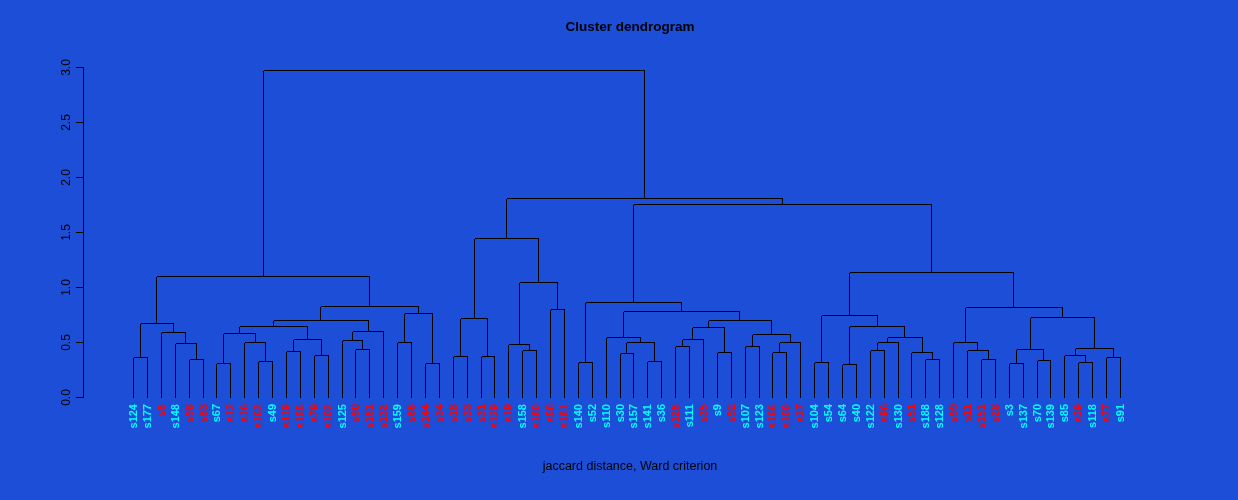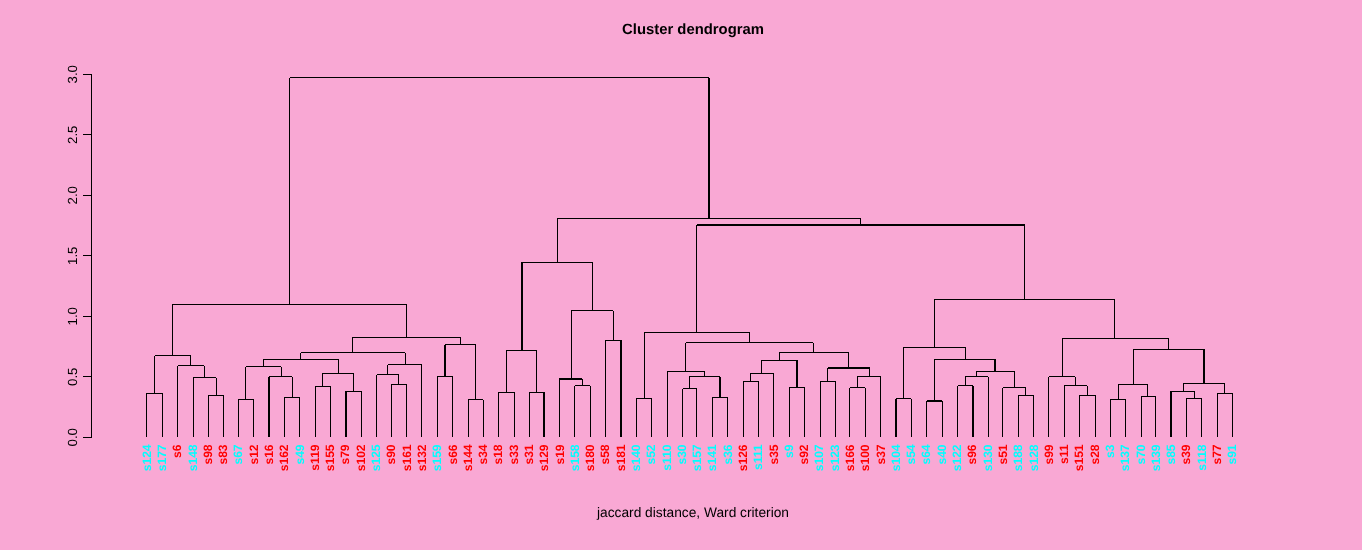--- a/index.html
+++ b/index.html
@@ -1,19 +1,19 @@
 <!DOCTYPE html>
 <html><head>
 <meta charset="utf-8">
 <style>
   html,body{margin:0;padding:0;background:#ffffff;}
   .stage{
     position:relative;
     width:1238px;height:500px;
-    background:#f9a8d4;
+    background:#1d4ed8;
     font-family:"Liberation Sans", sans-serif;
     overflow:hidden;
   }
   svg{position:absolute;left:0;top:0;}
   .title-text{font-family:"Liberation Sans",sans-serif;font-size:13.5px;font-weight:bold;fill:#000000;}
   .caption-text{font-family:"Liberation Sans",sans-serif;font-size:12.5px;fill:#000000;}
   .tick-label{font-family:"Liberation Sans",sans-serif;font-size:12px;fill:#000000;}
   .leaf-label{font-family:"Liberation Sans",sans-serif;font-size:11px;font-weight:bold;}
 </style>
 </head>

